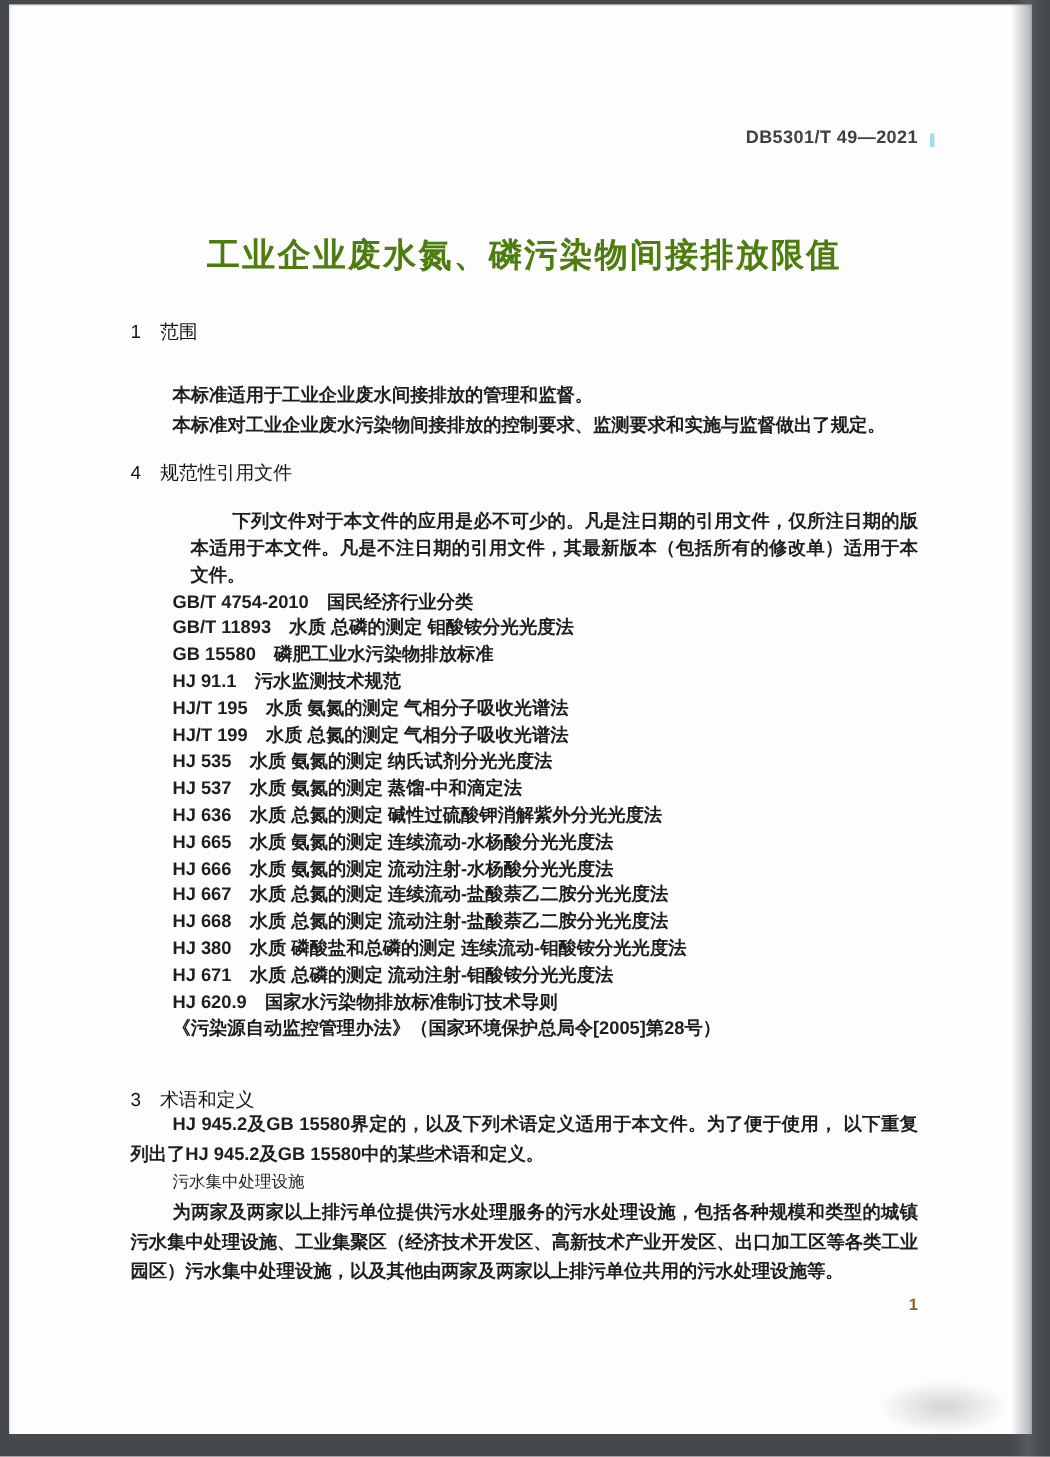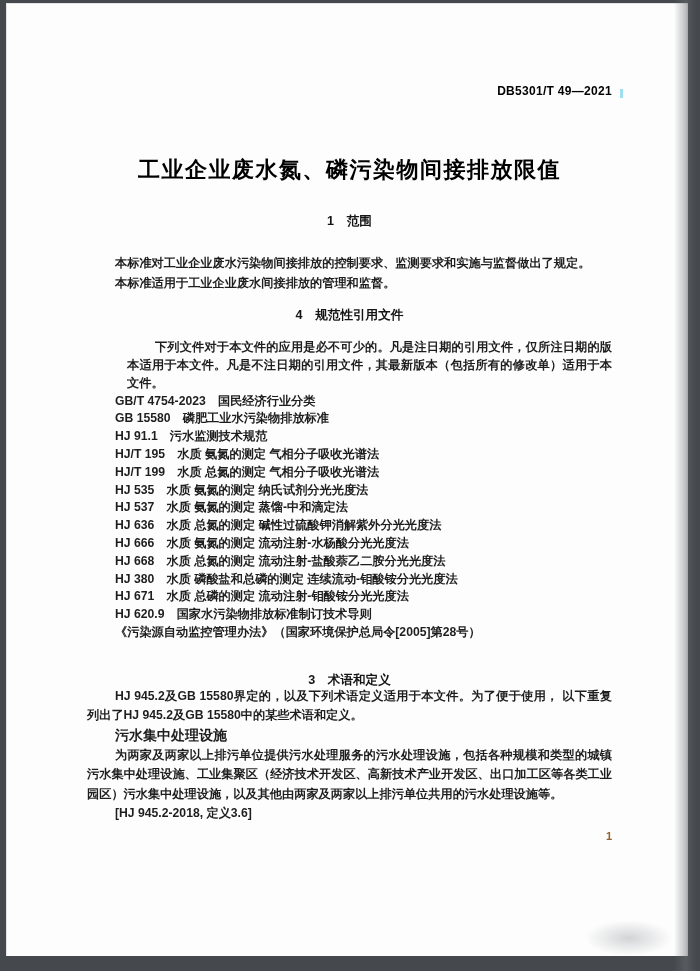--- a/index.html
+++ b/index.html
@@ -20,96 +20,98 @@
     position:absolute;left:585px;top:920px;width:88px;height:36px;
     background:radial-gradient(ellipse at center, rgba(130,135,140,0.35), rgba(130,135,140,0) 70%);
     pointer-events:none;
   }
   .cyan-mark{
     position:absolute;left:620px;top:89px;width:3px;height:9px;background:#8fd8ee;opacity:.85;
   }
   .content{position:absolute;left:81px;right:76px;top:0;}
   .header-code{
     margin-top:82px;text-align:right;font-weight:700;font-size:12px;line-height:13px;
-    letter-spacing:.3px;color:#000000;
+    letter-spacing:.3px;color:#404040;
   }
   .doc-title{
     margin-top:57px;text-align:center;font-weight:700;font-size:22px;line-height:30px;
-    letter-spacing:1.5px;color:#000000;
+    letter-spacing:1.5px;color:#4d7c0f;
   }
   .sec-heading{
-    font-weight:700;font-size:12.6px;line-height:14px;color:#141414;white-space:pre-wrap;text-align:center;
+    font-weight:400;font-size:12.6px;line-height:14px;color:#141414;white-space:pre-wrap;
   }
   .h-sec1{margin-top:29px;}
   .h-sec2{margin-top:15px;}
   .h-sec3{margin-top:31px;}
   .body-text{font-size:12.2px;font-weight:600;color:#1e1e1e;}
   .para{line-height:19.6px;text-align:justify;}
   .indent{text-indent:28px;}
   .scope-line{margin-top:0;}
   .scope-block{margin-top:26px;}
   .refs-block{margin-top:17px;line-height:17.8px;}
   .refs-intro{text-align:justify;text-indent:28px;margin-left:40px;}
   .ref-item{padding-left:28px;white-space:nowrap;}
   .terms-intro{}
   .term-number{font-weight:700;font-size:12.4px;line-height:19.6px;}
-  .term-name{font-weight:700;font-size:14px;line-height:19.6px;padding-left:28px;}
+  .term-name{font-weight:400;font-size:11px;line-height:19.6px;padding-left:28px;}
   .term-source{line-height:19.6px;padding-left:28px;}
   .page-number{
     margin-top:6px;text-align:right;font-size:11px;font-weight:600;line-height:12px;
     color:#96602f;
   }
 </style>
 </head>
 <body>
 
 <div class="stage">
   <div class="page">
     <div class="content">
 
       <div class="header-code">DB5301/T 49—2021</div>
 
       <div class="doc-title">工业企业废水氮、磷污染物间接排放限值</div>
 
       <div class="sec-heading h-sec1">1　范围</div>
 
       <div class="scope-block body-text">
+        <div class="para indent scope-line">本标准适用于工业企业废水间接排放的管理和监督。</div>
         <div class="para indent scope-line">本标准对工业企业废水污染物间接排放的控制要求、监测要求和实施与监督做出了规定。</div>
-        <div class="para indent scope-line">本标准适用于工业企业废水间接排放的管理和监督。</div>
       </div>
 
       <div class="sec-heading h-sec2">4　规范性引用文件</div>
 
       <div class="refs-block body-text">
         <div class="refs-intro">下列文件对于本文件的应用是必不可少的。凡是注日期的引用文件，仅所注日期的版本适用于本文件。凡是不注日期的引用文件，其最新版本（包括所有的修改单）适用于本文件。</div>
         <div>
-            <div class="ref-item">GB/T 4754-2023　国民经济行业分类</div>
+            <div class="ref-item">GB/T 4754-2010　国民经济行业分类</div>
+            <div class="ref-item">GB/T 11893　水质 总磷的测定 钼酸铵分光光度法</div>
             <div class="ref-item">GB 15580　磷肥工业水污染物排放标准</div>
             <div class="ref-item">HJ 91.1　污水监测技术规范</div>
             <div class="ref-item">HJ/T 195　水质 氨氮的测定 气相分子吸收光谱法</div>
             <div class="ref-item">HJ/T 199　水质 总氮的测定 气相分子吸收光谱法</div>
             <div class="ref-item">HJ 535　水质 氨氮的测定 纳氏试剂分光光度法</div>
             <div class="ref-item">HJ 537　水质 氨氮的测定 蒸馏-中和滴定法</div>
             <div class="ref-item">HJ 636　水质 总氮的测定 碱性过硫酸钾消解紫外分光光度法</div>
+            <div class="ref-item">HJ 665　水质 氨氮的测定 连续流动-水杨酸分光光度法</div>
             <div class="ref-item">HJ 666　水质 氨氮的测定 流动注射-水杨酸分光光度法</div>
+            <div class="ref-item">HJ 667　水质 总氮的测定 连续流动-盐酸萘乙二胺分光光度法</div>
             <div class="ref-item">HJ 668　水质 总氮的测定 流动注射-盐酸萘乙二胺分光光度法</div>
             <div class="ref-item">HJ 380　水质 磷酸盐和总磷的测定 连续流动-钼酸铵分光光度法</div>
             <div class="ref-item">HJ 671　水质 总磷的测定 流动注射-钼酸铵分光光度法</div>
             <div class="ref-item">HJ 620.9　国家水污染物排放标准制订技术导则</div>
             <div class="ref-item">《污染源自动监控管理办法》（国家环境保护总局令[2005]第28号）</div>
           </div>
       </div>
 
       <div class="sec-heading h-sec3">3　术语和定义</div>
 
       <div class="body-text">
         <div class="para indent terms-intro">HJ 945.2及GB 15580界定的，以及下列术语定义适用于本文件。为了便于使用， 以下重复列出了HJ 945.2及GB 15580中的某些术语和定义。</div>
         <div class="term-name">污水集中处理设施</div>
         <div class="para indent">为两家及两家以上排污单位提供污水处理服务的污水处理设施，包括各种规模和类型的城镇污水集中处理设施、工业集聚区（经济技术开发区、高新技术产业开发区、出口加工区等各类工业园区）污水集中处理设施，以及其他由两家及两家以上排污单位共用的污水处理设施等。</div>
-        <div class="term-source">[HJ 945.2-2018, 定义3.6]</div>
       </div>
 
       <div class="page-number">1</div>
 
     </div>
   </div>
 
   <div class="cyan-mark"></div>
   <div class="smudge"></div>
   <div class="right-shade"></div>

